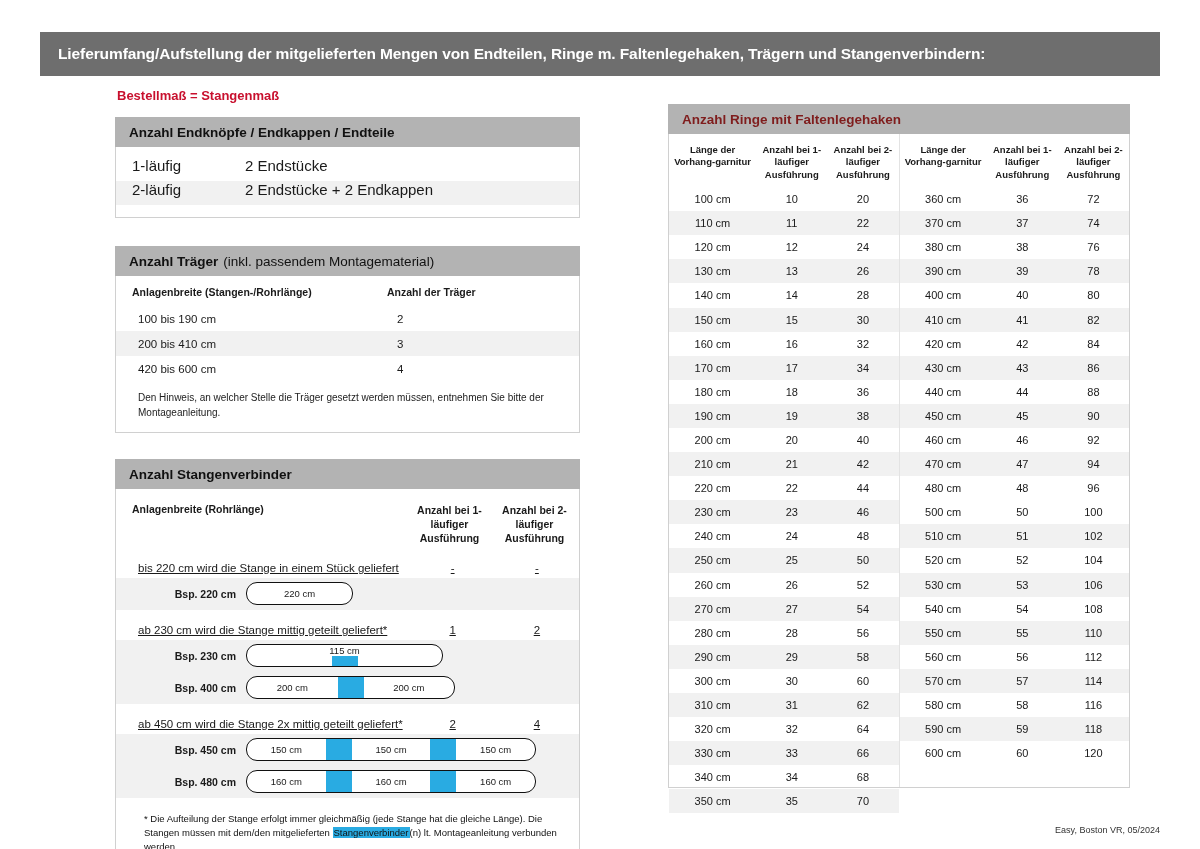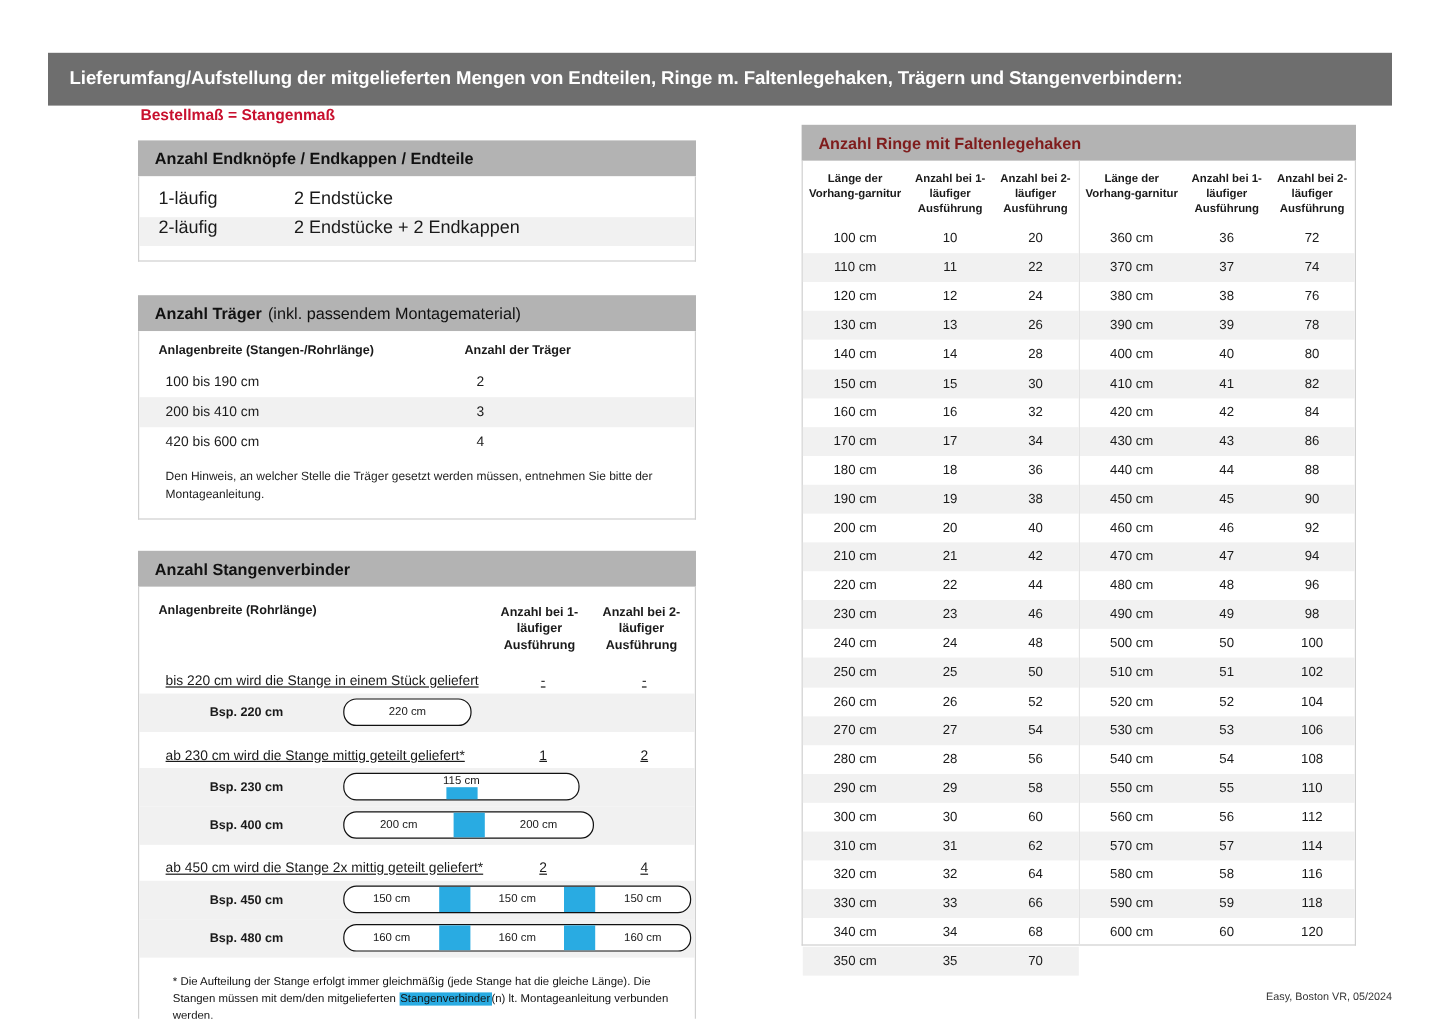--- a/index.html
+++ b/index.html
@@ -8,21 +8,21 @@
     background:#ffffff;
     font-family:"Liberation Sans",sans-serif;
     color:#1a1a1a;
     position:relative;
     overflow:hidden;
   }
   .page{position:absolute;left:0;top:0;width:1200px;height:849px;}
 
   
   .header-bar{
-    position:absolute;left:40px;top:44px;width:1120px;height:44px;
+    position:absolute;left:40px;top:32px;width:1120px;height:44px;
     background:#6e6e6e;
     display:flex;align-items:center;
   }
   .header-bar .title{
     color:#ffffff;font-size:15.5px;font-weight:bold;
     padding-left:18px;letter-spacing:-0.1px;white-space:nowrap;
   }
 
   
   .left-col{position:absolute;left:115px;top:88px;width:465px;}
@@ -56,21 +56,21 @@
   
   .sv-head{display:flex;font-size:10.5px;font-weight:bold;padding:14px 0 12px 0;}
   .sv-head .sh1{width:275px;padding-left:16px;font-size:10.5px;}
   .sv-head .sh2,.sv-head .sh3{width:85px;text-align:center;line-height:1.35;}
 
   .sv-block{margin-bottom:2px;}
   .sv-line{display:flex;align-items:center;font-size:11.5px;padding:4px 0 4px 0;text-decoration:underline;}
   .sv-line .sl1{width:275px;padding-left:22px;}
   .sv-line .sl2,.sv-line .sl3{width:85px;text-align:center;}
 
-  .bar-row{display:flex;align-items:center;background:#f1f1f1;padding:5px 0 5px 0;gap:40px;}
+  .bar-row{display:flex;align-items:center;background:#f1f1f1;padding:5px 0 5px 0;}
   .bar-row .lbl{width:120px;text-align:right;padding-right:10px;font-size:10.5px;font-weight:bold;}
   .bar-wrap{position:relative;height:22px;display:flex;align-items:center;}
   .rod{
     position:relative;height:21px;border:1px solid #111;border-radius:11px;
     background:#ffffff;display:flex;align-items:center;overflow:hidden;
   }
   .seg{
     position:relative;flex:1;display:flex;align-items:center;justify-content:center;
     font-size:9.5px;height:100%;
   }
@@ -458,25 +458,20 @@
             <div class="rrow alt">
               <div class="a">470 cm</div>
               <div class="b">47</div>
               <div class="c">94</div>
             </div>
             <div class="rrow">
               <div class="a">480 cm</div>
               <div class="b">48</div>
               <div class="c">96</div>
             </div>
-            <div class="rrow alt">
-              <div class="a">490 cm</div>
-              <div class="b">49</div>
-              <div class="c">98</div>
-            </div>
             <div class="rrow">
               <div class="a">500 cm</div>
               <div class="b">50</div>
               <div class="c">100</div>
             </div>
             <div class="rrow alt">
               <div class="a">510 cm</div>
               <div class="b">51</div>
               <div class="c">102</div>
             </div>

